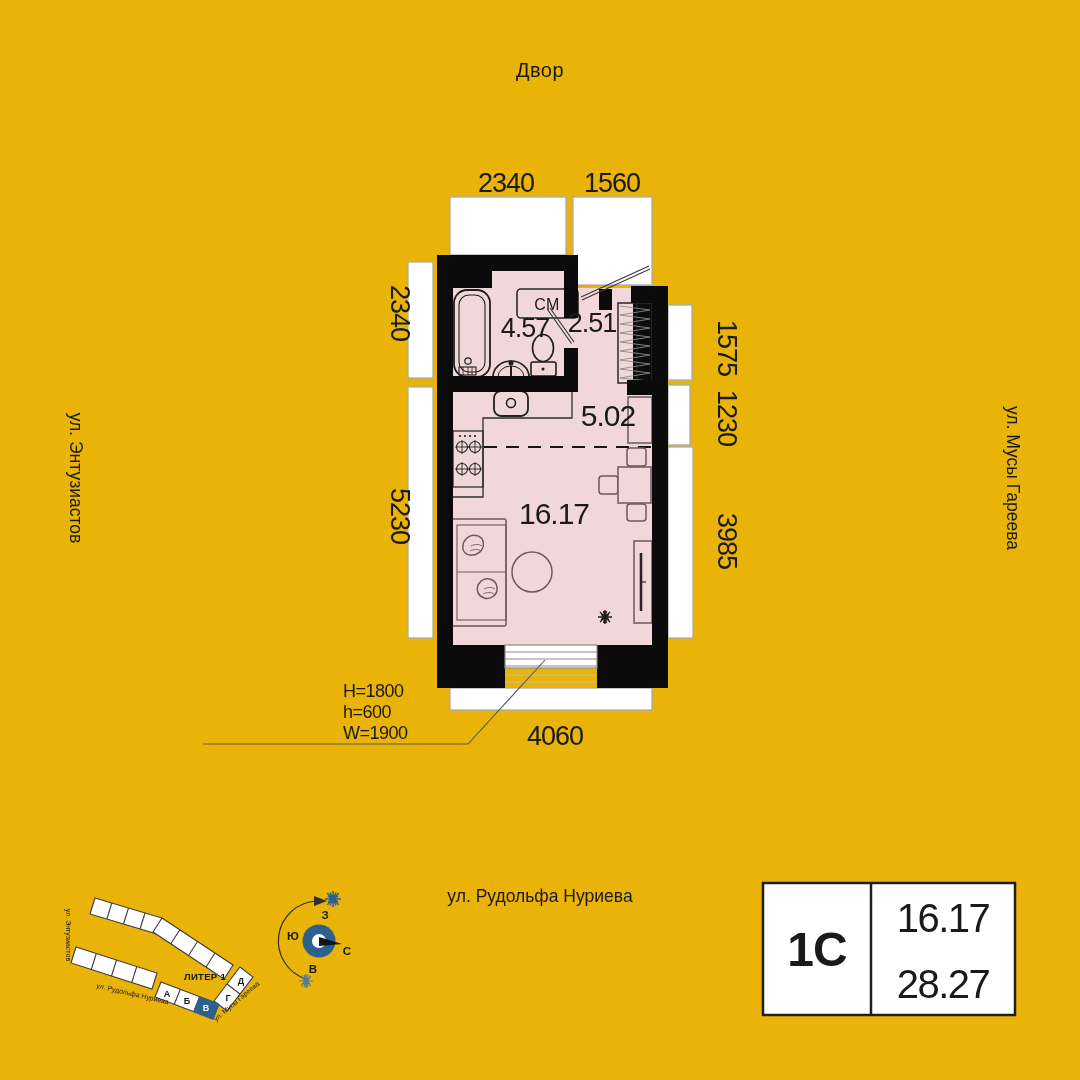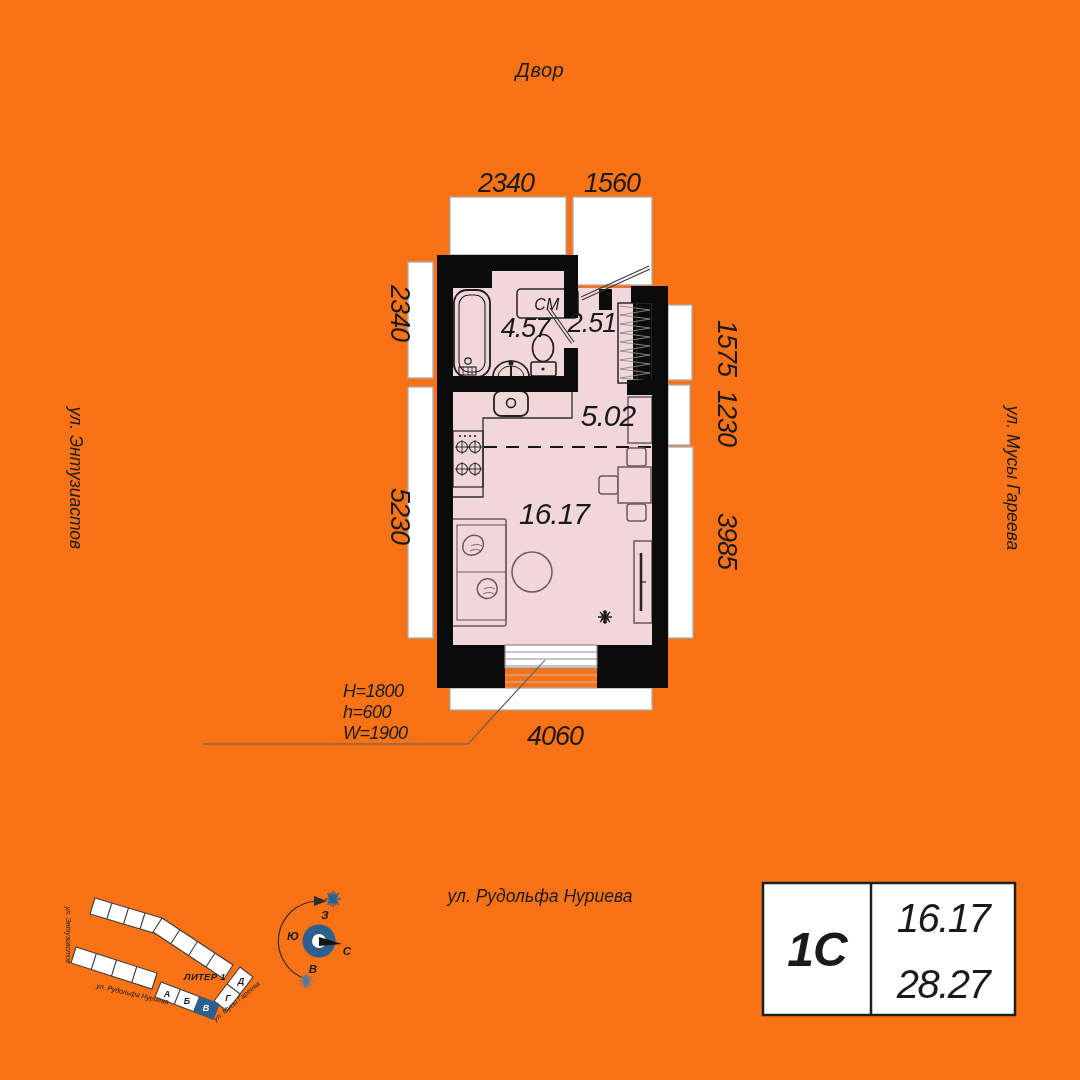--- a/index.html
+++ b/index.html
@@ -1,17 +1,17 @@
 <!DOCTYPE html>
 <html><head>
 <meta charset="utf-8">
 <style>
   html,body{margin:0;padding:0;background:#ffffff;}
-  .stage{position:relative;width:1080px;height:1080px;background:#f97316;overflow:hidden;
-         font-family:"Liberation Sans", sans-serif;font-style:italic;}
+  .stage{position:relative;width:1080px;height:1080px;background:#eab308;overflow:hidden;
+         font-family:"Liberation Sans", sans-serif;}
   svg text{fill:#1a1a1a;font-family:"Liberation Sans", sans-serif;}
   .t-dvor{font-size:20px;letter-spacing:0.5px;}
   .t-dim{font-size:27px;letter-spacing:-1px;}
   .t-room{font-size:27px;letter-spacing:-1px;}
   .t-room-big{font-size:30px;letter-spacing:-1px;}
   .t-cm{font-size:16px;letter-spacing:0.5px;}
   .t-spec{font-size:18px;letter-spacing:-0.5px;}
   .t-street{font-size:17.5px;}
   .t-tiny{font-size:7px;}
   .t-liter{font-size:9.5px;font-weight:bold;letter-spacing:0.3px;}

